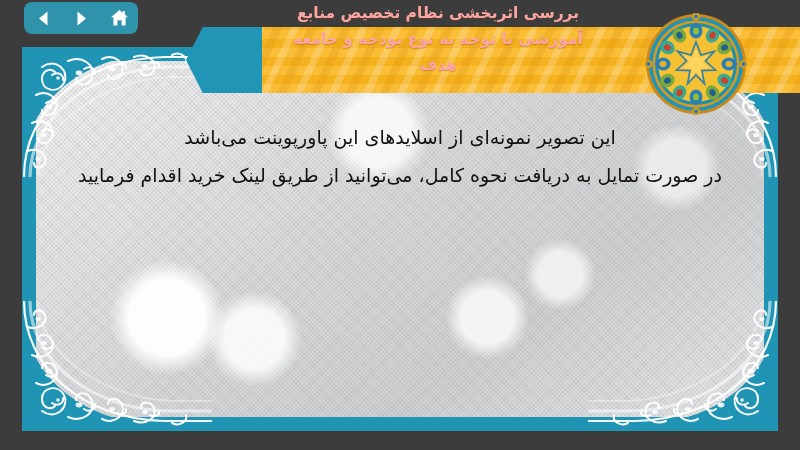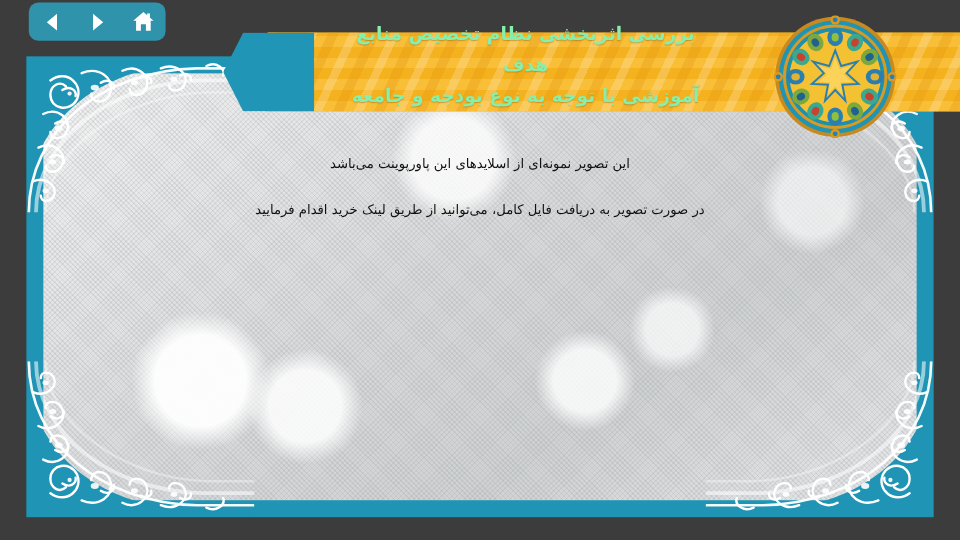--- a/index.html
+++ b/index.html
@@ -44,24 +44,24 @@
   .tealtab{
     position:absolute;left:186px;top:27px;width:76px;height:66px;
     background:#2195b5;
     clip-path:polygon(100% 0, 100% 100%, 22% 100%, 0 50%, 22% 0);
     z-index:35;
   }
   .titletext{
     position:absolute;left:223px;top:0px;width:430px;height:100px;
     z-index:45;
     direction:rtl;text-align:center;
-    color:#86efac;
+    color:#fca5a5;
     font-size:15.5px;line-height:26px;font-weight:bold;
     text-shadow:0 1px 1px rgba(120,70,0,.35);
-    padding-top:15px;box-sizing:border-box;
+    padding-top:0;box-sizing:border-box;
     pointer-events:none;
   }
   .titletext .tl{display:block;white-space:nowrap;}
 
   
   .medallion{
     position:absolute;left:645px;top:13px;width:102px;height:102px;z-index:50;
   }
 
   
@@ -90,21 +90,21 @@
   .c-tr{right:0;top:0;transform:scaleX(-1);}
   .c-bl{left:0;bottom:0;transform:scaleY(-1);}
   .c-br{right:0;bottom:0;transform:scale(-1,-1);}
 
   
   .bodytext{
     position:absolute;left:40px;top:118px;width:720px;
     z-index:40;
     direction:rtl;text-align:center;
     color:#111111;
-    font-size:11px;line-height:38px;
+    font-size:19px;line-height:38px;
     pointer-events:none;
   }
   .bodytext p{margin:0;white-space:nowrap;}
 </style>
 </head>
 <body>
 
 <div id="slide">
 
   <div class="navbar">
@@ -134,22 +134,22 @@
   </div>
 
   <div class="tealtab"></div>
 
   <div class="titlebar">
     <div class="goldpattern"></div>
   </div>
 
   <div class="titletext">
     <span class="tl">بررسی اثربخشی نظام تخصیص منابع</span>
+    <span class="tl">آموزشی با توجه به نوع بودجه و جامعه</span>
     <span class="tl">هدف</span>
-    <span class="tl">آموزشی با توجه به نوع بودجه و جامعه</span>
   </div>
 
   <div class="medallion">
     <svg width="102" height="102" viewBox="0 0 102 102">
       <defs>
         <g id="petalset"></g>
       </defs>
       <circle cx="51" cy="51" r="50" fill="#c8891f"></circle>
       <circle cx="51" cy="51" r="47" fill="#1f94b4"></circle>
       <circle cx="51" cy="51" r="43.5" fill="#d79a22"></circle>
@@ -362,16 +362,16 @@
           <ellipse cx="16" cy="112" rx="2.6" ry="1.9"></ellipse>
           <circle cx="36" cy="31" r="1.8"></circle>
           <circle cx="70" cy="24" r="1.6"></circle>
         </g>
       </svg>
     </span>
   </div>
 
   <div class="bodytext">
     <p>این تصویر نمونه‌ای از اسلایدهای این پاورپوینت می‌باشد</p>
-    <p>در صورت تصویر به دریافت فایل کامل، می‌توانید از طریق لینک خرید اقدام فرمایید</p>
+    <p>در صورت تمایل به دریافت نحوه کامل، می‌توانید از طریق لینک خرید اقدام فرمایید</p>
   </div>
 
 </div>
 
 </body></html>

